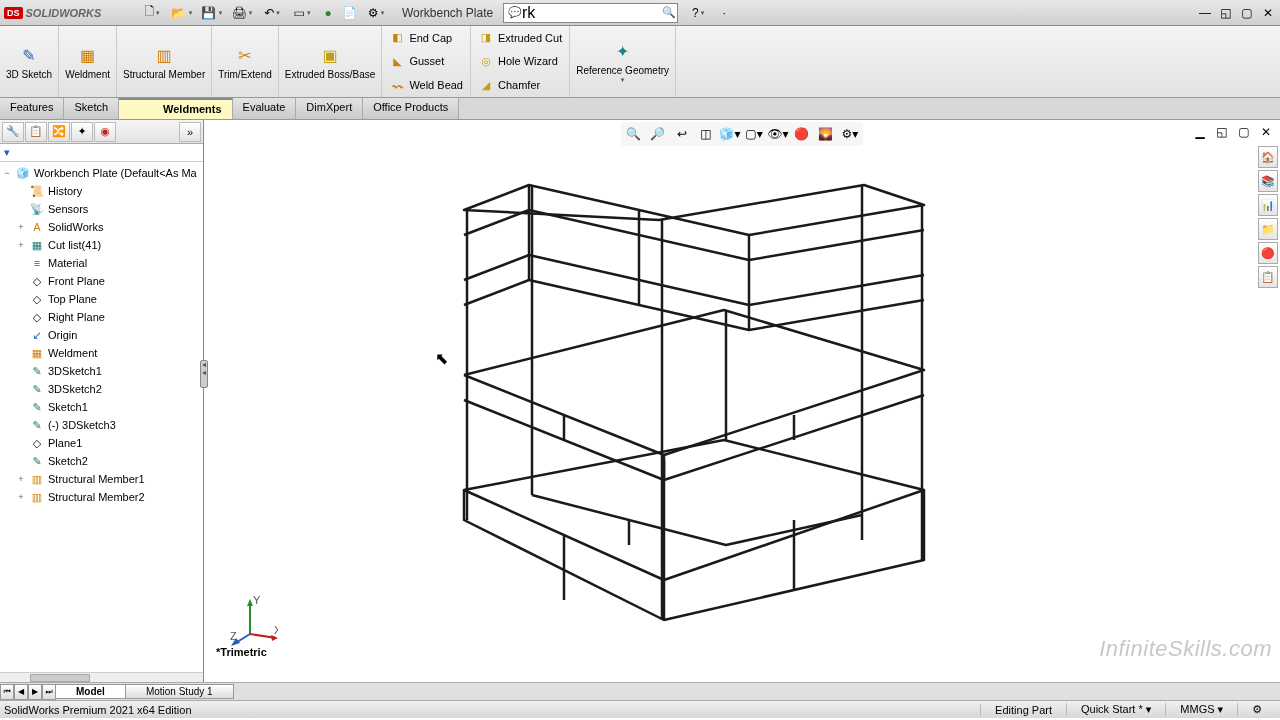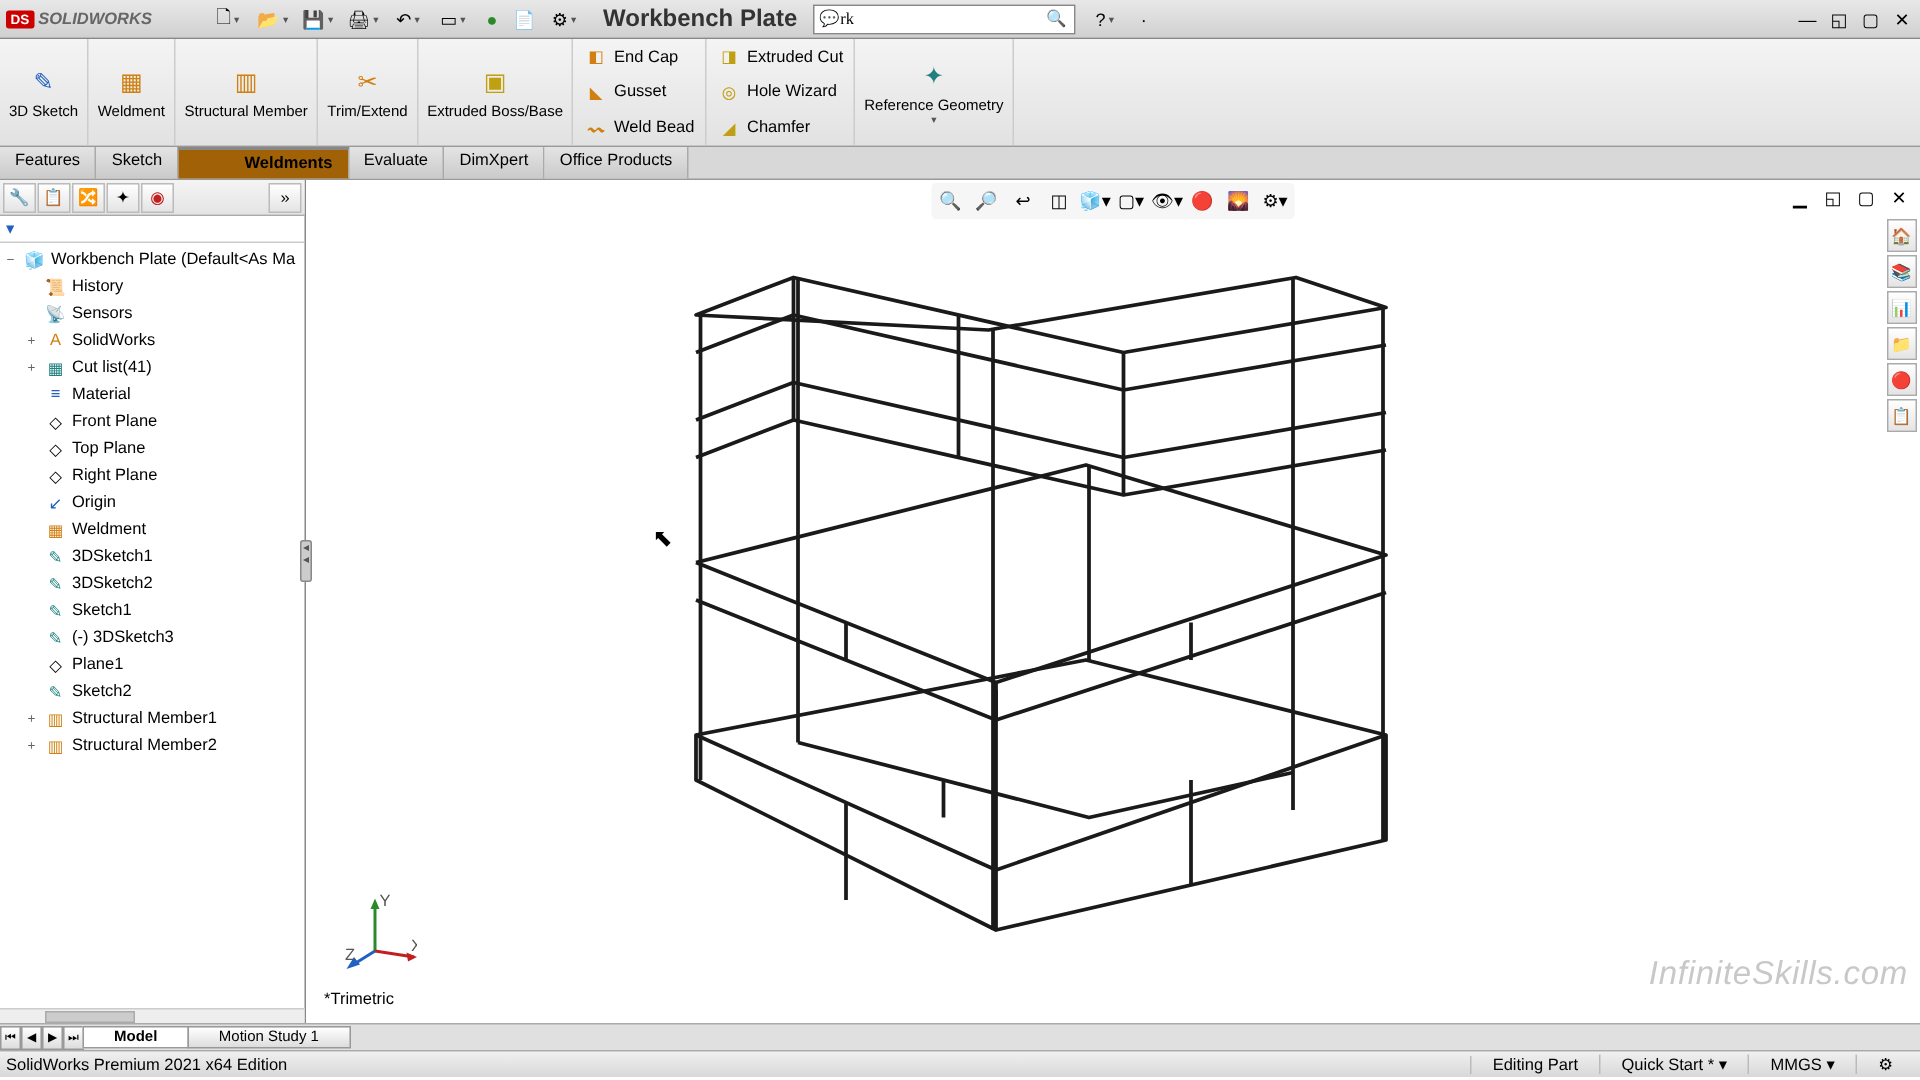--- a/index.html
+++ b/index.html
@@ -8,39 +8,39 @@
 
 .titlebar { height: 26px; background: linear-gradient(#e8e8e8,#d0d0d0); display: flex; align-items: center; border-bottom: 1px solid #888; }
 .logo { width: 130px; height: 24px; display: flex; align-items: center; padding-left: 4px; color: #666; font-weight: bold; font-style: italic; font-size: 12px; }
 .logo-ds { background: #c00; color: #fff; padding: 1px 3px; border-radius: 2px; margin-right: 3px; font-style: normal; font-size: 9px; }
 .menubar { display: flex; gap: 2px; margin-left: 6px; }
 .menubar span { padding: 3px 8px; cursor: default; }
 .std-icons { display: flex; align-items: center; gap: 2px; margin-left: 8px; }
 .icon-btn { width: 20px; height: 20px; display: flex; align-items: center; justify-content: center; border: 1px solid transparent; cursor: default; font-size: 12px; }
 .icon-btn.split { width: 28px; position: relative; }
 .icon-btn.split::after { content: "▾"; font-size: 7px; margin-left: 2px; color: #555; }
-.doc-name { margin-left: 12px; color: #333; font-size: 16px; font-weight: bold; }
+.doc-name { margin-left: 12px; color: #333; font-size: 12px; }
 .search-box { margin-left: 10px; border: 1px solid #888; background: #fff; height: 20px; width: 175px; display: flex; align-items: center; padding: 0 4px; }
-.search-box input { border: none; outline: none; width: 140px; font-size: 11px; font-family: Liberation Serif, serif; }
+.search-box input { border: none; outline: none; width: 140px; font-size: 16px; }
 .help-icons { margin-left: 6px; display: flex; gap: 2px; align-items: center; }
 .wincontrols { margin-left: auto; margin-right: 2px; display: flex; gap: 1px; }
 
 
 .ribbon { height: 72px; background: linear-gradient(#f4f4f4,#e2e2e2); border-bottom: 1px solid #999; display: flex; }
 .rbtn { display: flex; flex-direction: column; align-items: center; justify-content: center; padding: 2px 6px; border-right: 1px solid #ccc; min-width: 50px; cursor: default; }
 .rbtn .ricon { width: 24px; height: 24px; display: flex; align-items: center; justify-content: center; font-size: 16px; }
 .rbtn .rlabel { font-size: 10px; text-align: left; line-height: 11px; margin-top: 2px; }
 .rcol { display: flex; flex-direction: column; justify-content: space-around; border-right: 1px solid #ccc; padding: 0 4px; }
 .rcol-row { display: flex; align-items: center; padding: 2px 3px; cursor: default; gap: 4px; }
 .rcol-row .sicon { width: 16px; height: 16px; display: flex; align-items: center; justify-content: center; font-size: 11px; }
 
 
 .cmtabs { height: 22px; background: #d8d8d8; display: flex; border-bottom: 1px solid #999; }
 .cmtab { padding: 3px 10px; border-right: 1px solid #aaa; cursor: default; background: linear-gradient(#e4e4e4,#cacaca); }
-.cmtab.active { background: #a16207; font-weight: bold; border-top: 2px solid #888; padding-left: 44px; }
+.cmtab.active { background: #fef9c3; font-weight: bold; border-top: 2px solid #888; padding-left: 44px; }
 
 
 .main { display: flex; height: 562px; position: relative; }
 
 
 .left-panel { width: 204px; border-right: 1px solid #888; display: flex; flex-direction: column; background: #fff; }
 .fm-toolbar { height: 24px; border-bottom: 1px solid #aaa; background: linear-gradient(#f4f4f4,#e4e4e4); display: flex; align-items: center; padding: 0 2px; gap: 1px; }
 .fm-toolbar .tbico { width: 22px; height: 20px; border: 1px solid #bbb; background: linear-gradient(#fff,#e4e4e4); display: flex; align-items: center; justify-content: center; font-size: 11px; }
 .fm-filter { height: 18px; border-bottom: 1px solid #ccc; display: flex; align-items: center; padding-left: 4px; font-size: 10px; color: #666; }
 .tree { flex: 1; overflow: auto; padding: 2px 0; }
@@ -48,21 +48,21 @@
 .tree-item .exp { width: 10px; font-size: 9px; color: #666; text-align: center; }
 .tree-item .ticon { width: 16px; height: 16px; display: flex; align-items: center; justify-content: center; font-size: 11px; }
 .ind1 { padding-left: 16px; }
 
 
 .gfx { flex: 1; position: relative; background: #fff; }
 .hud-toolbar { position: absolute; top: 2px; left: 50%; transform: translateX(-50%); display: flex; gap: 2px; background: rgba(240,240,240,0.6); padding: 2px; border-radius: 3px; }
 .hud-toolbar .hico { width: 22px; height: 20px; display: flex; align-items: center; justify-content: center; font-size: 12px; }
 .doc-controls { position: absolute; top: 2px; right: 4px; display: flex; gap: 2px; }
 .triad { position: absolute; left: 24px; bottom: 36px; width: 50px; height: 50px; }
-.view-label { position: absolute; left: 12px; bottom: 10px; font-weight: normal; }
+.view-label { position: absolute; left: 12px; bottom: 24px; font-weight: bold; }
 .right-taskpane { position: absolute; right: 0; top: 26px; width: 22px; display: flex; flex-direction: column; gap: 2px; }
 .right-taskpane div { width: 20px; height: 22px; border: 1px solid #aaa; background: linear-gradient(#fff,#e4e4e4); display: flex; align-items: center; justify-content: center; font-size: 11px; }
 .splitter-handle { position: absolute; left: -4px; top: 240px; width: 8px; height: 28px; background: #ccc; border: 1px solid #888; border-radius: 2px; font-size: 8px; line-height: 8px; text-align: center; color: #555; }
 
 
 .model-svg { position: absolute; top: 30px; left: 250px; }
 
 
 .bottom-tabs { height: 18px; background: #e0e0e0; display: flex; align-items: center; border-top: 1px solid #aaa; }
 .bt-nav { display: flex; }

